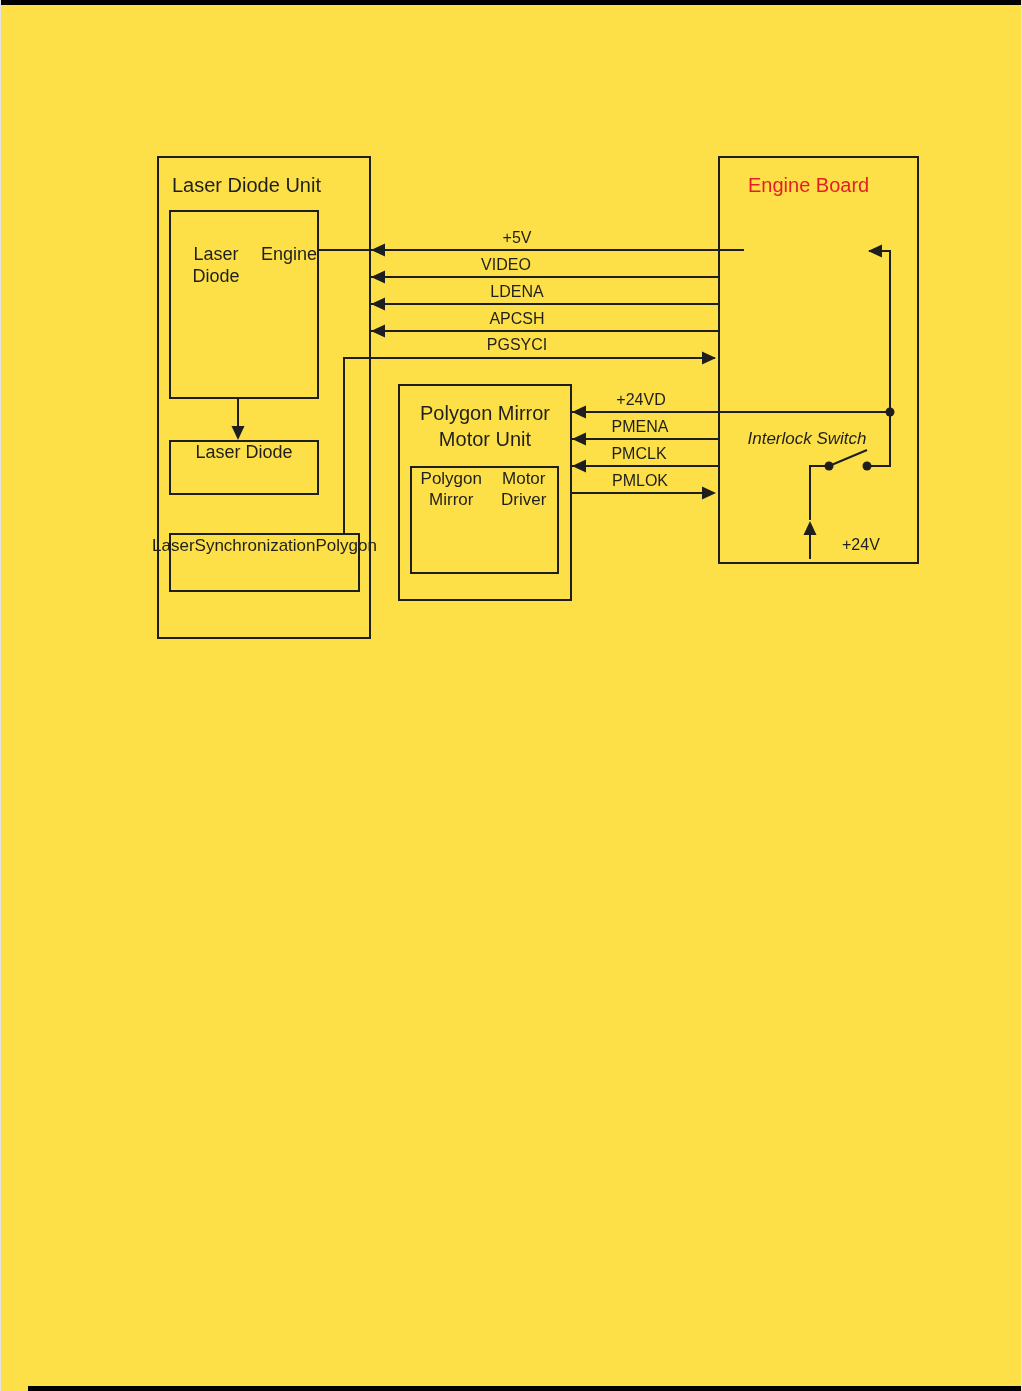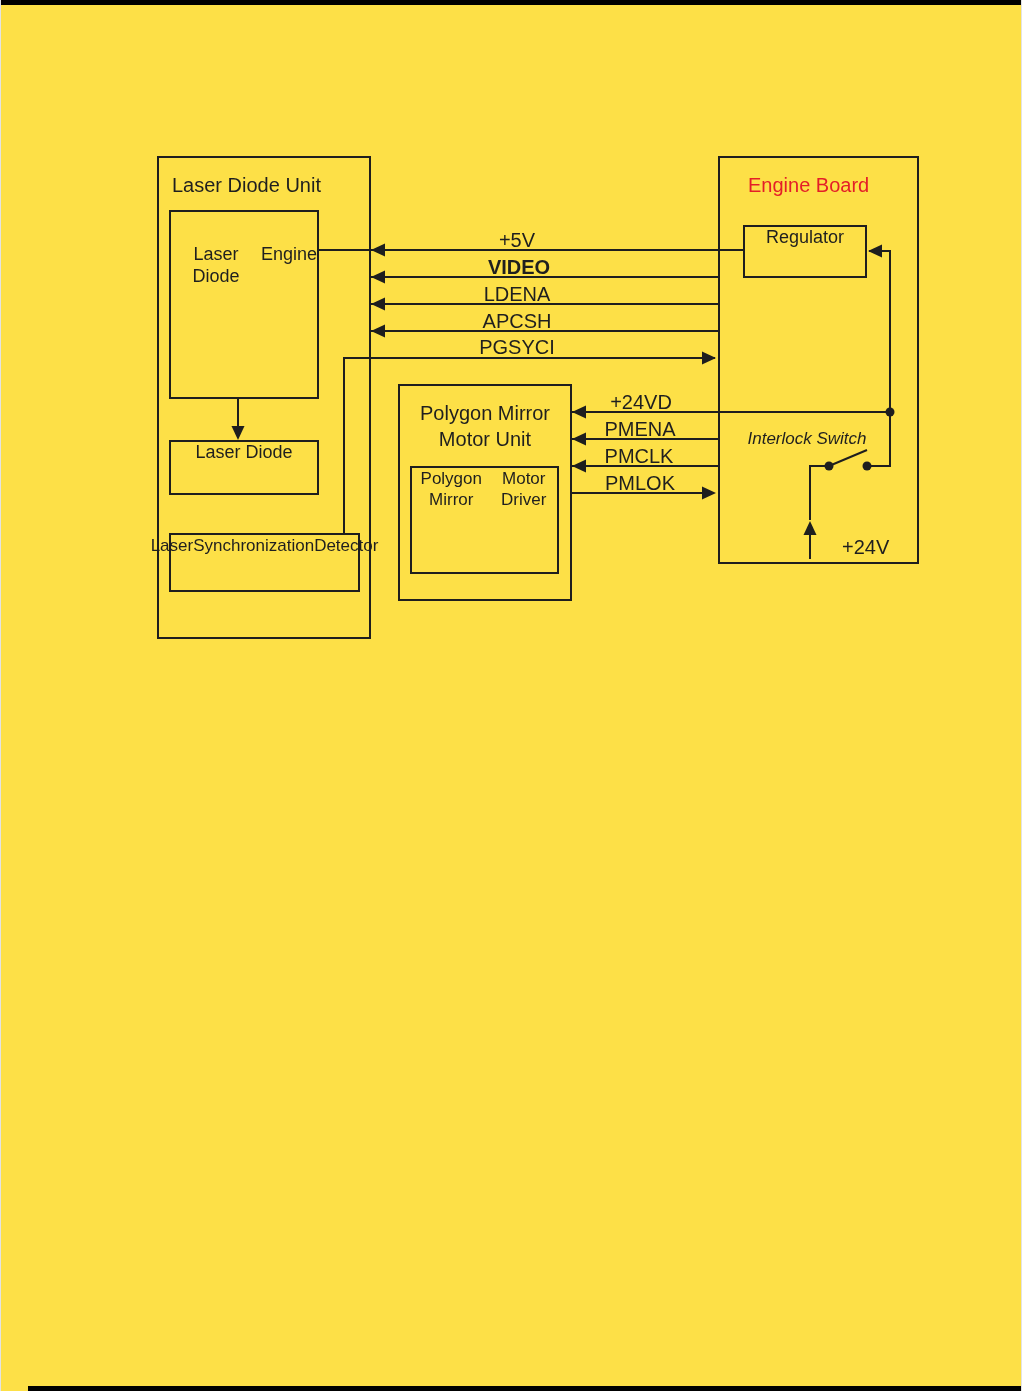--- a/index.html
+++ b/index.html
@@ -7,21 +7,21 @@
   body { font-family:"Liberation Sans", sans-serif; color:#1f1f1f; }
   .page { position:relative; width:1022px; height:1391px; background:#fde047; overflow:hidden; }
   .edge-bar { position:absolute; background:#000; }
   .side-edge { position:absolute; top:0; width:1px; height:1391px; background:#e3e3e3; }
   .wires { position:absolute; left:0; top:0; z-index:3; pointer-events:none; }
   .box { position:absolute; border:2px solid #1e1e1e; background:transparent; z-index:2; }
   .box-label { position:absolute; white-space:nowrap; }
   .center-h { left:50%; transform:translateX(-50%); text-align:center; }
   .flexbox { display:flex; justify-content:center; text-align:center; }
   .line { display:block; }
-  .sig { position:absolute; z-index:4; font-size:20px; white-space:nowrap; transform:translateX(-50%); }
+  .sig { position:absolute; z-index:4; font-size:16px; white-space:nowrap; transform:translateX(-50%); }
   .sig-left { transform:none; }
   .t20 { font-size:20px; }
   .t18 { font-size:18px; }
   .t17 { font-size:17px; }
   .lh26 .line { line-height:26px; }
   .lh25 .line { line-height:25px; }
   .lh22 .line { line-height:22px; }
   .lh21 .line { line-height:21px; }
   .red { color:#e41e28; }
   .free-label { position:absolute; z-index:4; white-space:nowrap;font-style:italic; }
@@ -81,48 +81,45 @@
     <span class="line">Engine</span>
   </div>
 
   <div class="box flexbox t18" style="left:169px; top:440px; width:150px; height:55px;">
     <span class="line">Laser Diode</span>
   </div>
 
   <div class="box flexbox lh21 t17" style="left:169px; top:533px; width:191px; height:59px;">
     <span class="line">Laser</span>
     <span class="line">Synchronization</span>
-    <span class="line">Detector</span>
+    <span class="line">Polygon</span>
   </div>
 
   <div class="box" style="left:398px; top:384px; width:174px; height:217px;">
     <div class="box-label center-h lh26 t20" style="top:14px;">
       <span class="line">Polygon Mirror</span>
       <span class="line">Motor Unit</span>
     </div>
   </div>
 
   <div class="box flexbox lh21 t17" style="left:410px; top:466px; width:149px; height:108px;">
     <span class="line">Polygon Mirror</span>
     <span class="line">Motor Driver</span>
   </div>
 
   <div class="box" style="left:718px; top:156px; width:201px; height:408px;">
     <div class="box-label t20 red" style="left:28px; top:16px;">Engine Board</div>
   </div>
 
-  <div class="box flexbox t18" style="left:743px; top:225px; width:124px; height:53px;">
-    <span class="line">Regulator</span>
-  </div>
 
   <div class="free-label t17" style="left:807px; top:429px; transform:translateX(-50%); z-index:4;">Interlock Switch</div>
 
 
   <div class="sig" style="left:517px; top:229px;">+5V</div>
-  <div class="sig" style="left:519px; top:256px;font-weight:bold;">VIDEO</div>
+  <div class="sig" style="left:506px; top:256px;">VIDEO</div>
   <div class="sig" style="left:517px; top:283px;text-align:right;">LDENA</div>
   <div class="sig" style="left:517px; top:310px;text-align:center;">APCSH</div>
   <div class="sig" style="left:517px; top:336px;">PGSYCI</div>
   <div class="sig" style="left:641px; top:391px;">+24VD</div>
   <div class="sig" style="left:640px; top:418px;">PMENA</div>
   <div class="sig" style="left:639px; top:445px;">PMCLK</div>
   <div class="sig" style="left:640px; top:472px;">PMLOK</div>
   <div class="sig sig-left" style="left:842px; top:536px;">+24V</div>
 
 </div>

